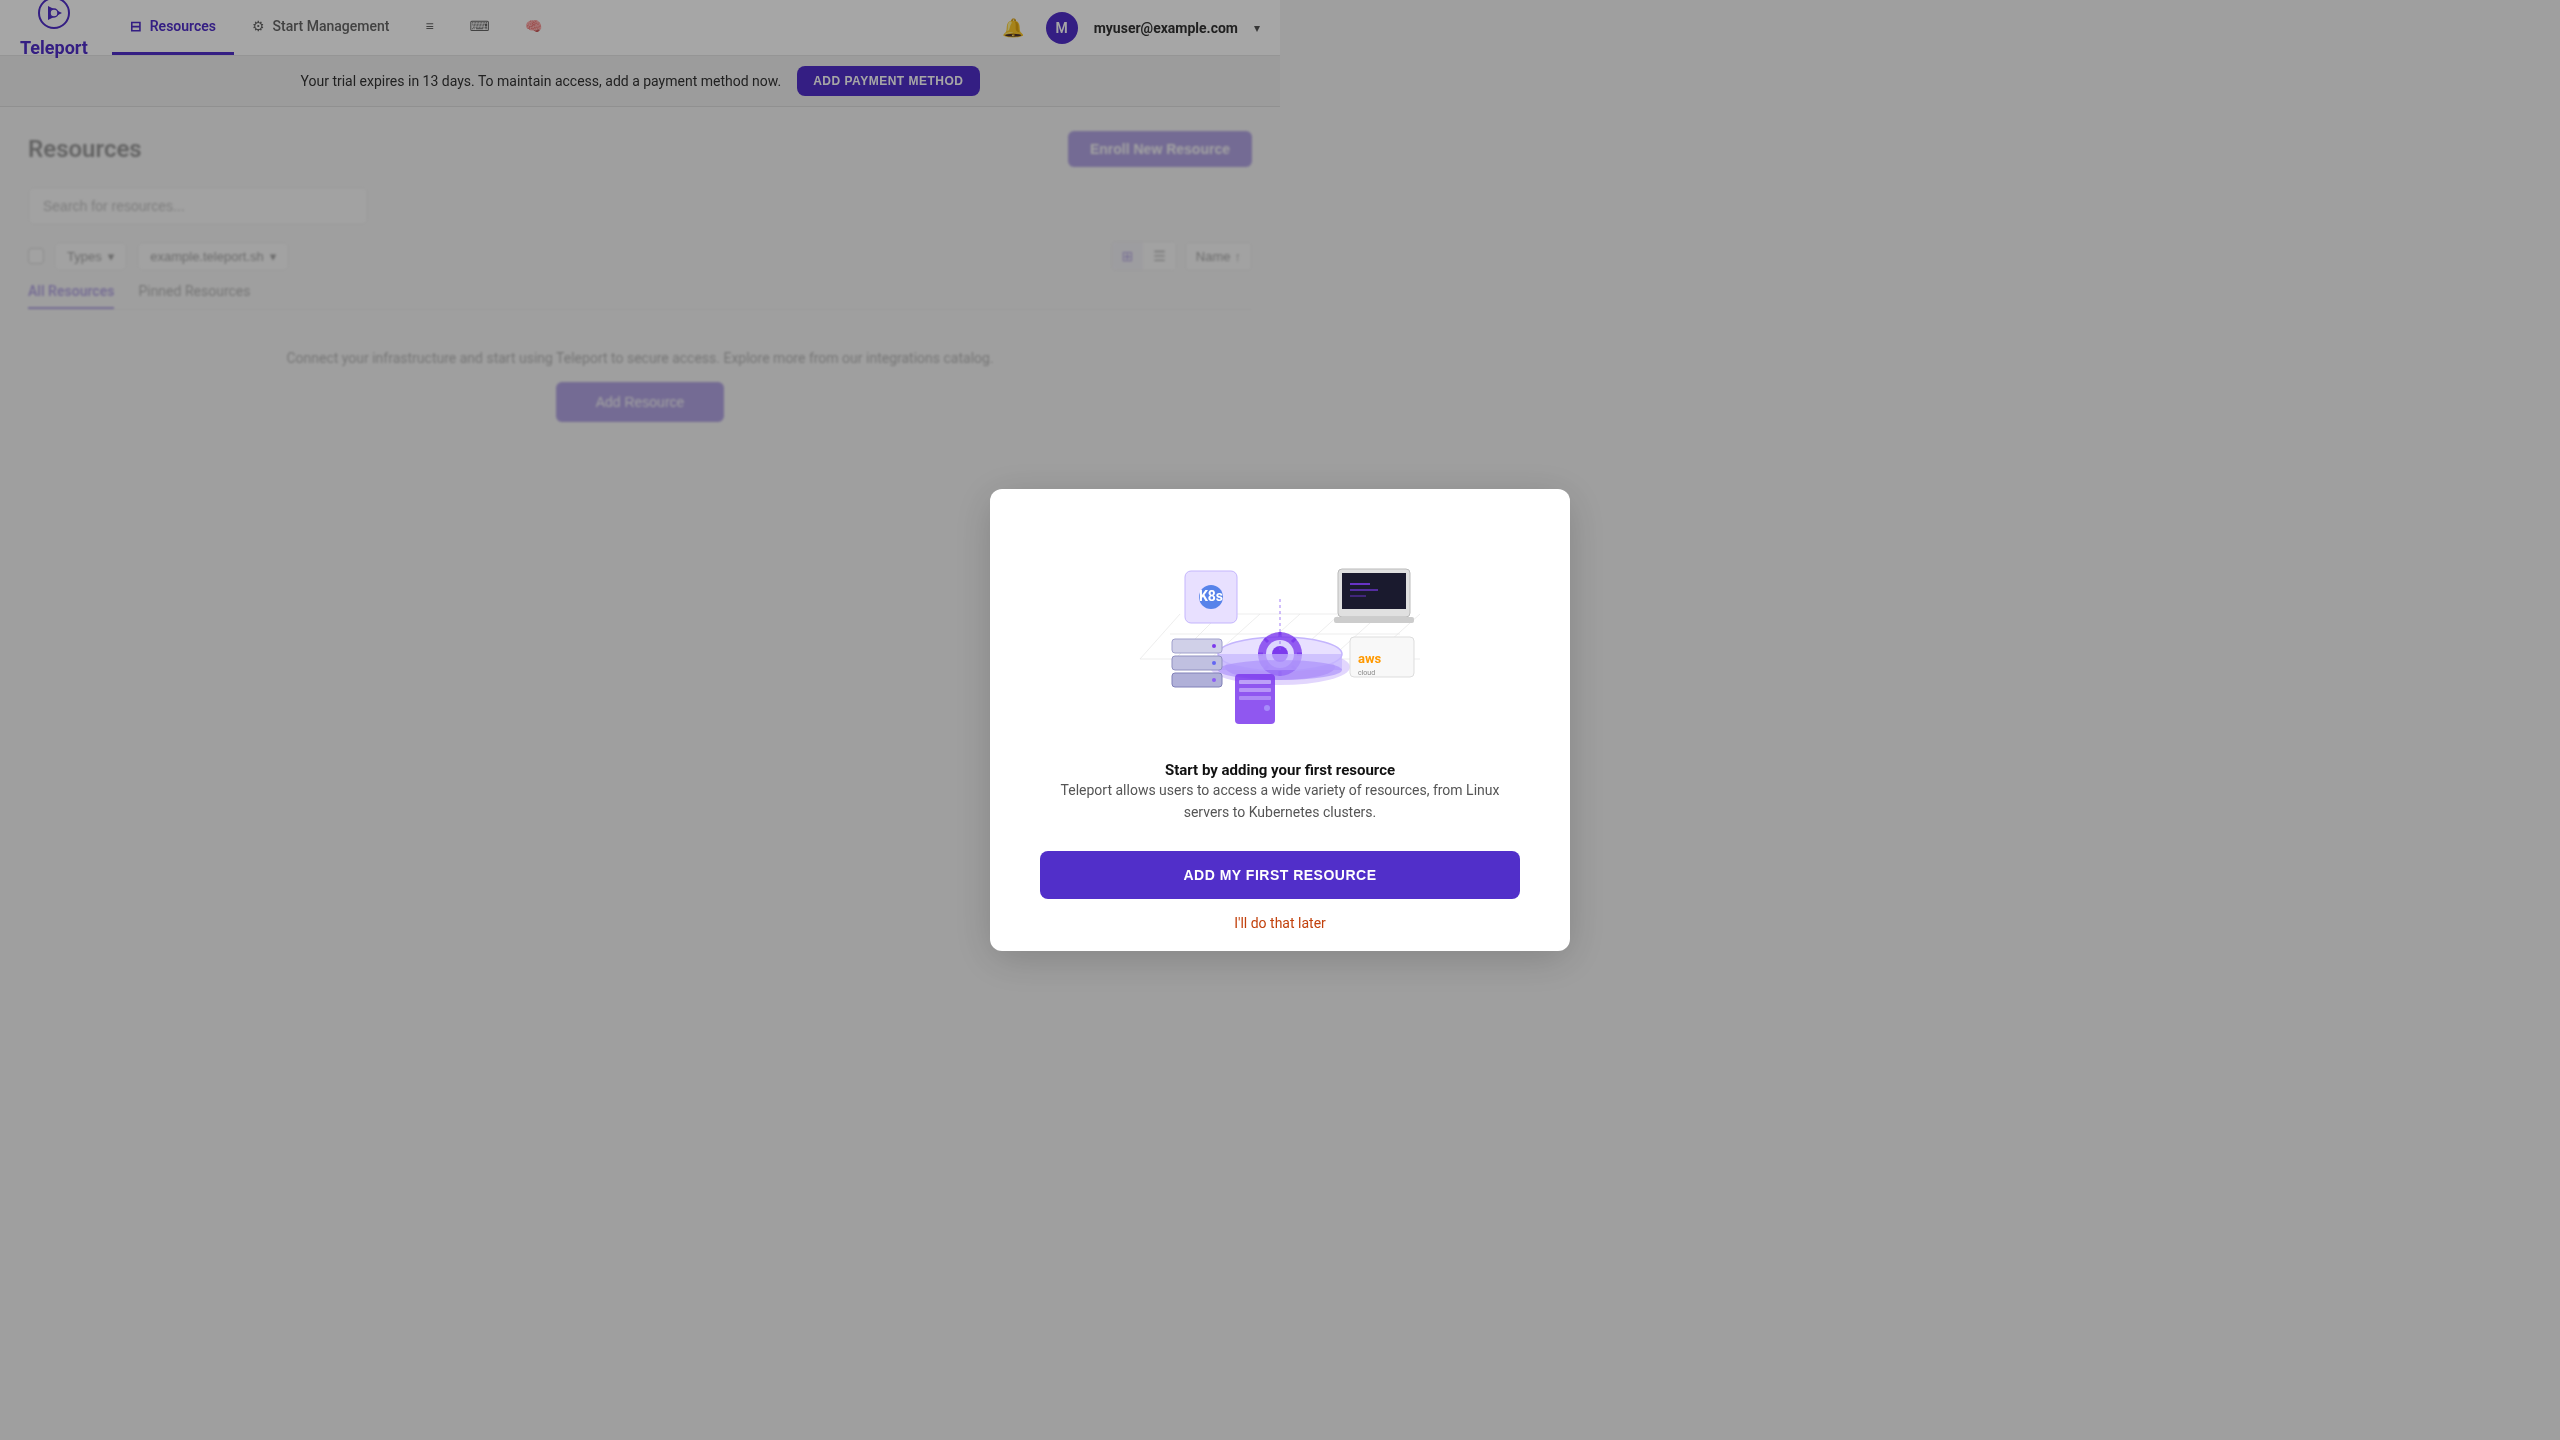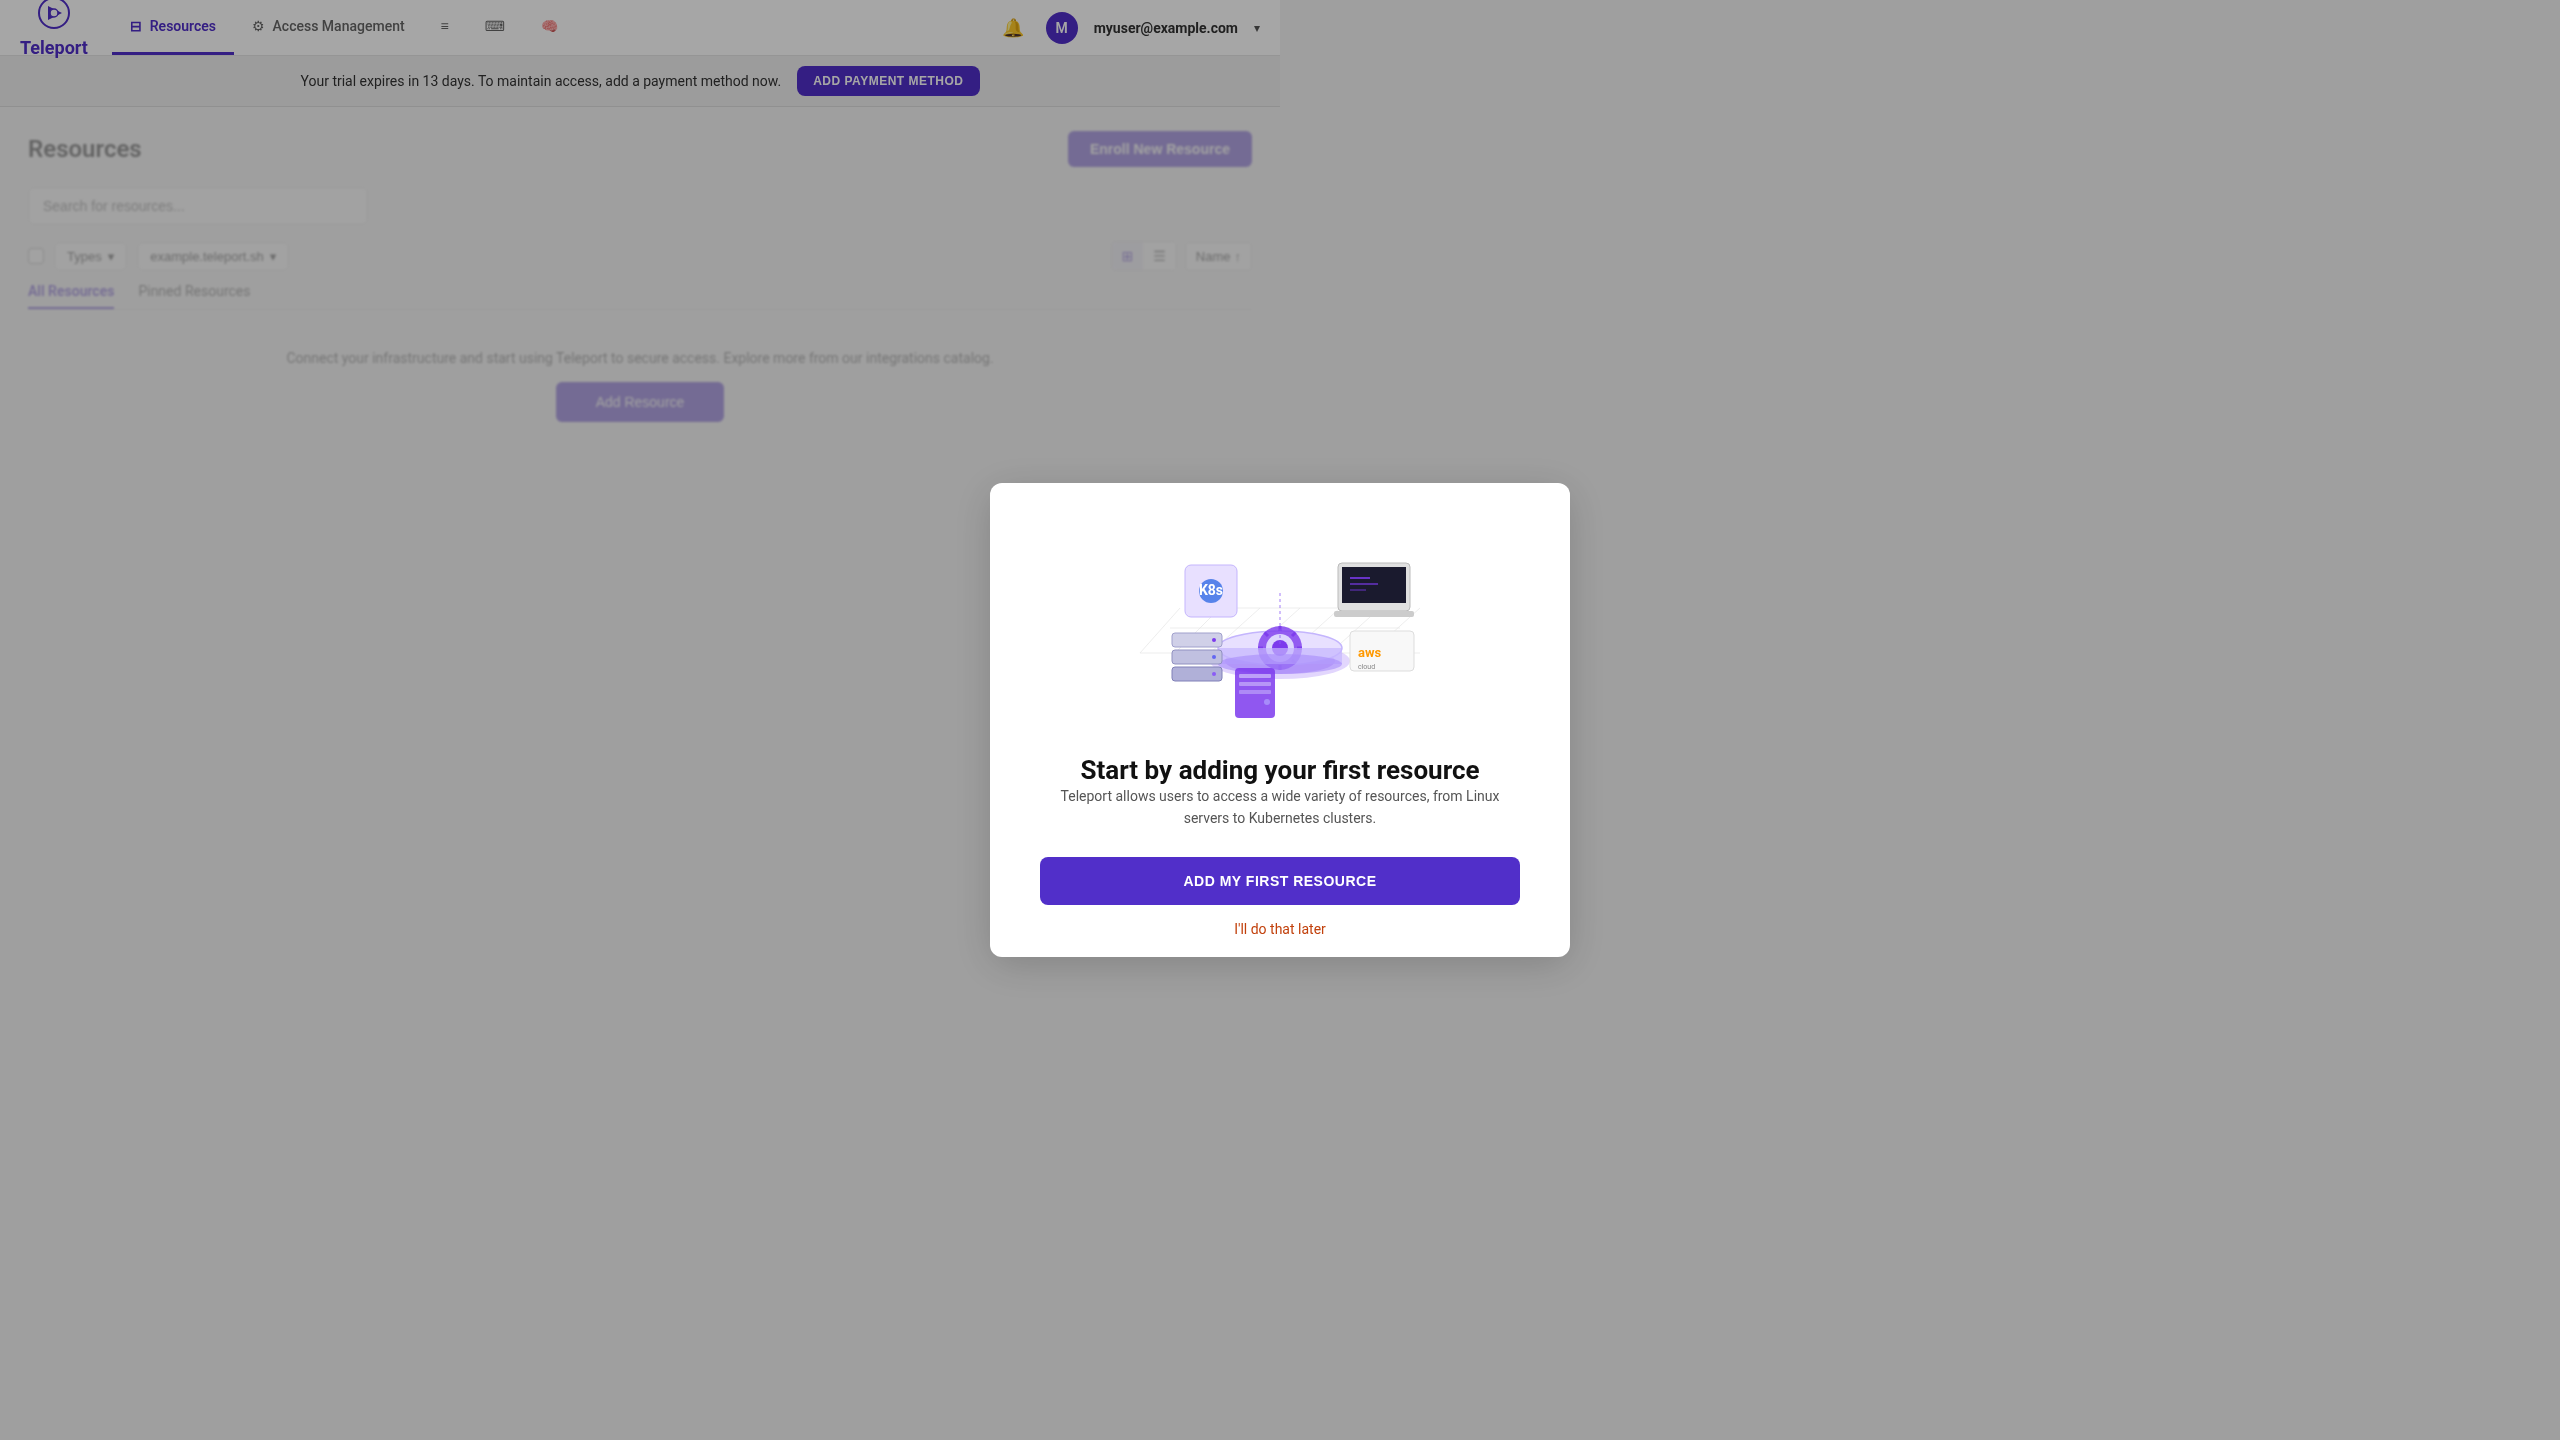--- a/index.html
+++ b/index.html
@@ -293,21 +293,21 @@
       position: relative;
       text-align: center;
       box-shadow: 0 8px 40px rgba(0,0,0,0.18);
     }
     .modal-illustration {
       width: 320px;
       height: 220px;
       margin: 0 auto 28px;
     }
     .modal-title {
-      font-size: 26px;
+      font-size: 15px;
       font-weight: 700;
       color: #111;
       margin-bottom: 0;
     }
     .modal-desc {
       font-size: 14px;
       color: #555;
       line-height: 1.6;
       margin-bottom: 28px;
     }
@@ -347,21 +347,21 @@
     <span class="nav-logo-text">Teleport</span>
   </div>
 
   <div class="nav-tabs">
     <a class="nav-tab active">
       <span>⊟</span>
       <span>Resources</span>
     </a>
     <a class="nav-tab">
       <span>⚙</span>
-      <span>Access Management</span>
+      <span>Start Management</span>
     </a>
     <a class="nav-tab">
       <span>≡</span>
     </a>
     <a class="nav-tab">
       <span>⌨</span>
     </a>
     <a class="nav-tab">
       <span>🧠</span>
     </a>

